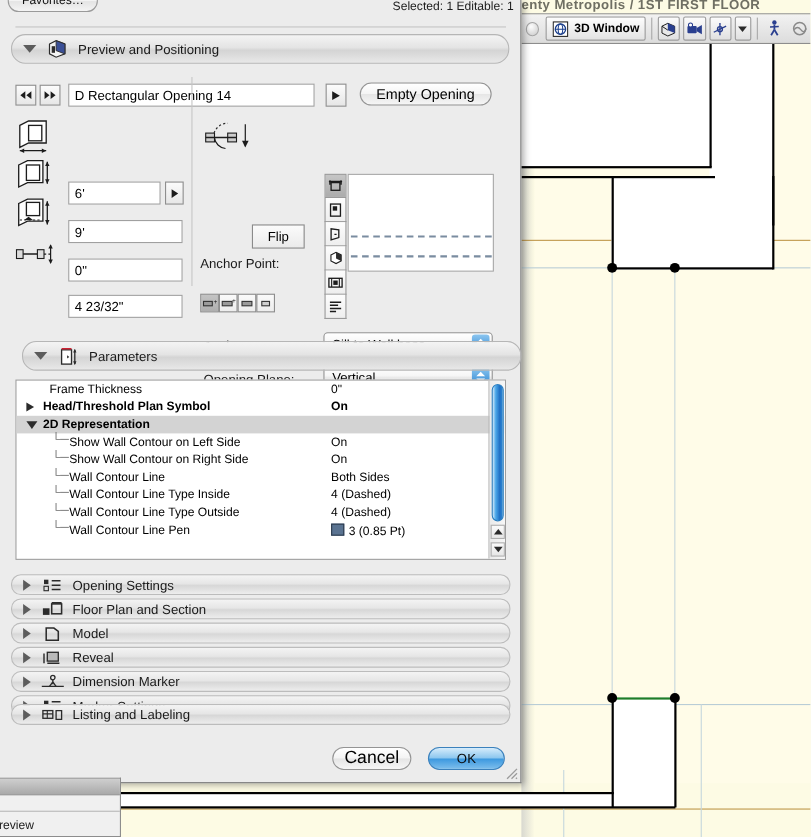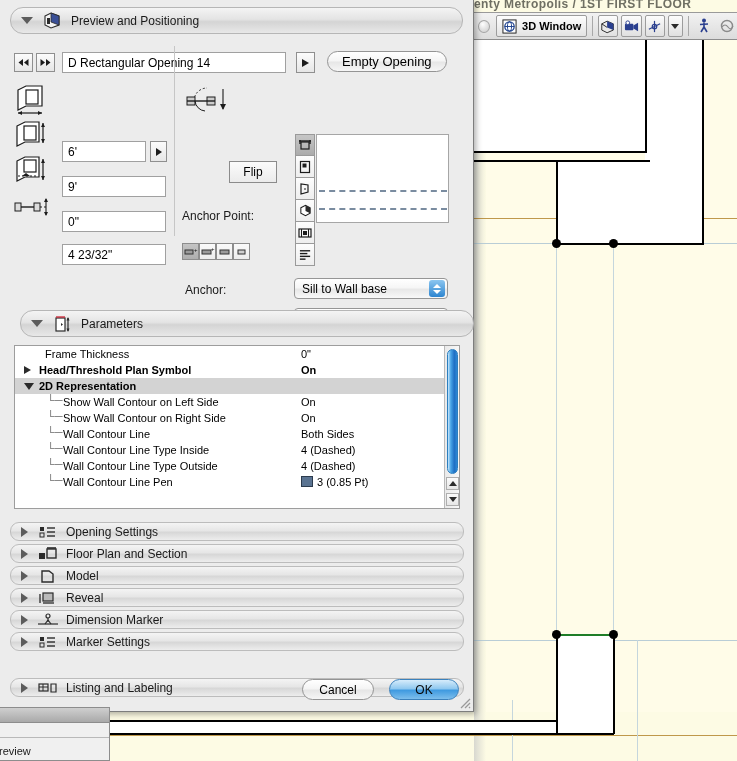--- a/index.html
+++ b/index.html
@@ -199,21 +199,21 @@
     border:1px solid #bcbcbc; border-radius:9px;
     display:flex; align-items:center; gap:7px; padding-left:10px;
   }
   .csec .sec-title { font-size: 12px; }
 
   
   #btn-cancel {
     position:absolute; left:302px; top:679px; width:72px; height:21px;
     display:flex; align-items:center; justify-content:center;
     background: linear-gradient(180deg,#ffffff 0%, #f4f4f4 48%, #e5e5e5 52%, #f6f6f6 100%);
-    border:1px solid #949494; border-radius:11px; font-size:12px;
+    border:1px solid #949494; border-radius:11px; font-size:16px;
   }
   #btn-ok {
     position:absolute; left:389px; top:679px; width:70px; height:21px;
     display:flex; align-items:center; justify-content:center;
     background: linear-gradient(180deg,#d6ecfb 0%, #8fc8ef 46%, #3f9ae0 54%, #7dbeec 100%);
     border:1px solid #3b81bc; border-radius:11px; font-size:12px; color:#0a0a0a;
   }
   #resize-grip {
     position:absolute; right:2px; bottom:2px; width:13px; height:13px;
   }
@@ -330,20 +330,24 @@
         <svg width="16" height="16" viewBox="0 0 16 16">
           <circle cx="8" cy="8" r="5.5" fill="none" stroke="#8a8a8a" stroke-width="1.4"></circle>
           <path d="M3 9 Q6 5 9 9 Q12 13 14 8" fill="none" stroke="#8a8a8a" stroke-width="1.2"></path>
         </svg>
       </div>
     </div>
   </div>
 
   <div id="dialog">
 
+    <div id="dlg-topbar">
+      <div id="fav-btn">Favorites…</div>
+      <div id="sel-status">Selected: 1 Editable: 1</div>
+    </div>
     <div id="dlg-hr"></div>
 
     <div class="sec-header" style="margin-top:7px;">
       <div class="tri tri-down"></div>
       <div class="sec-icon">
         <svg width="20" height="19" viewBox="0 0 20 19">
           <polygon points="3,5 9,2 17,5 17,14 9,17 3,14" fill="#f4f4f4" stroke="#2b2b2b" stroke-width="1.1"></polygon>
           <polygon points="9,2 17,5 17,14 9,11" fill="#3a4f96" stroke="#2b2b2b" stroke-width="0.8"></polygon>
           <rect x="5" y="7" width="3" height="6" fill="#2b2b2b"></rect>
         </svg>
@@ -430,21 +434,21 @@
         <svg width="44" height="34" viewBox="0 0 44 34">
           <path d="M9 22 A13 13 0 0 1 22 9" fill="none" stroke="#2b2b2b" stroke-width="1" stroke-dasharray="2,2"></path>
           <rect x="2" y="18" width="8" height="8" fill="#ccc" stroke="#1c1c1c"></rect>
           <rect x="22" y="18" width="8" height="8" fill="#ccc" stroke="#1c1c1c"></rect>
           <line x1="2" y1="22" x2="30" y2="22" stroke="#1c1c1c" stroke-width="1.4"></line>
           <path d="M10 22 A11 11 0 0 0 20 32" fill="none" stroke="#1c1c1c" stroke-width="1"></path>
           <line x1="38" y1="10" x2="38" y2="30" stroke="#1c1c1c" stroke-width="1.1"></line>
           <polygon points="38,31 35,25 41,25" fill="#1c1c1c"></polygon>
         </svg>
       </div>
-      <div class="sq-btn" style="position:absolute;left:229px;top:121px;width:48px;">Flip</div>
+      <div class="sq-btn" style="position:absolute;left:229px;top:140px;width:48px;">Flip</div>
 
       <div class="lbl" style="position:absolute;left:182px;top:169px;">Anchor Point:</div>
       <div style="position:absolute;left:182px;top:203px;display:flex;">
         <div class="anch-cell sel">
           <svg width="14" height="11" viewBox="0 0 14 11">
               <rect x="1" y="4" width="8" height="4" fill="#9b9b9b" stroke="#333"></rect>
               <text x="10" y="6" font-size="6" fill="#111">+</text>
             </svg>
         </div>
         <div class="anch-cell">
@@ -670,21 +674,21 @@
             <svg width="18" height="14" viewBox="0 0 18 14">
               <rect x="1" y="2" width="4" height="4" fill="#2b2b2b"></rect>
               <rect x="1" y="8" width="4" height="4" fill="none" stroke="#2b2b2b"></rect>
               <line x1="8" y1="3" x2="16" y2="3" stroke="#2b2b2b" stroke-width="1.4"></line>
               <line x1="8" y1="7" x2="16" y2="7" stroke="#2b2b2b" stroke-width="1.4"></line>
               <line x1="8" y1="11" x2="16" y2="11" stroke="#2b2b2b" stroke-width="1.4"></line>
             </svg>
           </div>
           <div class="sec-title">Marker Settings</div>
         </div>
-        <div class="csec" style="top: 678px;">
+        <div class="csec" style="top: 640px;">
           <div class="tri tri-right"></div>
           <div class="sec-icon" style="margin-left: 2px;">
             <svg width="20" height="14" viewBox="0 0 20 14">
               <rect x="1" y="3" width="9" height="7" fill="none" stroke="#2b2b2b" stroke-width="1.2"></rect>
               <line x1="1" y1="6" x2="10" y2="6" stroke="#2b2b2b"></line>
               <line x1="5" y1="3" x2="5" y2="10" stroke="#2b2b2b"></line>
               <path d="M13 3 L18 3 L18 11 L13 11 Z" fill="none" stroke="#2b2b2b" stroke-width="1.2"></path>
             </svg>
           </div>
           <div class="sec-title">Listing and Labeling</div>

